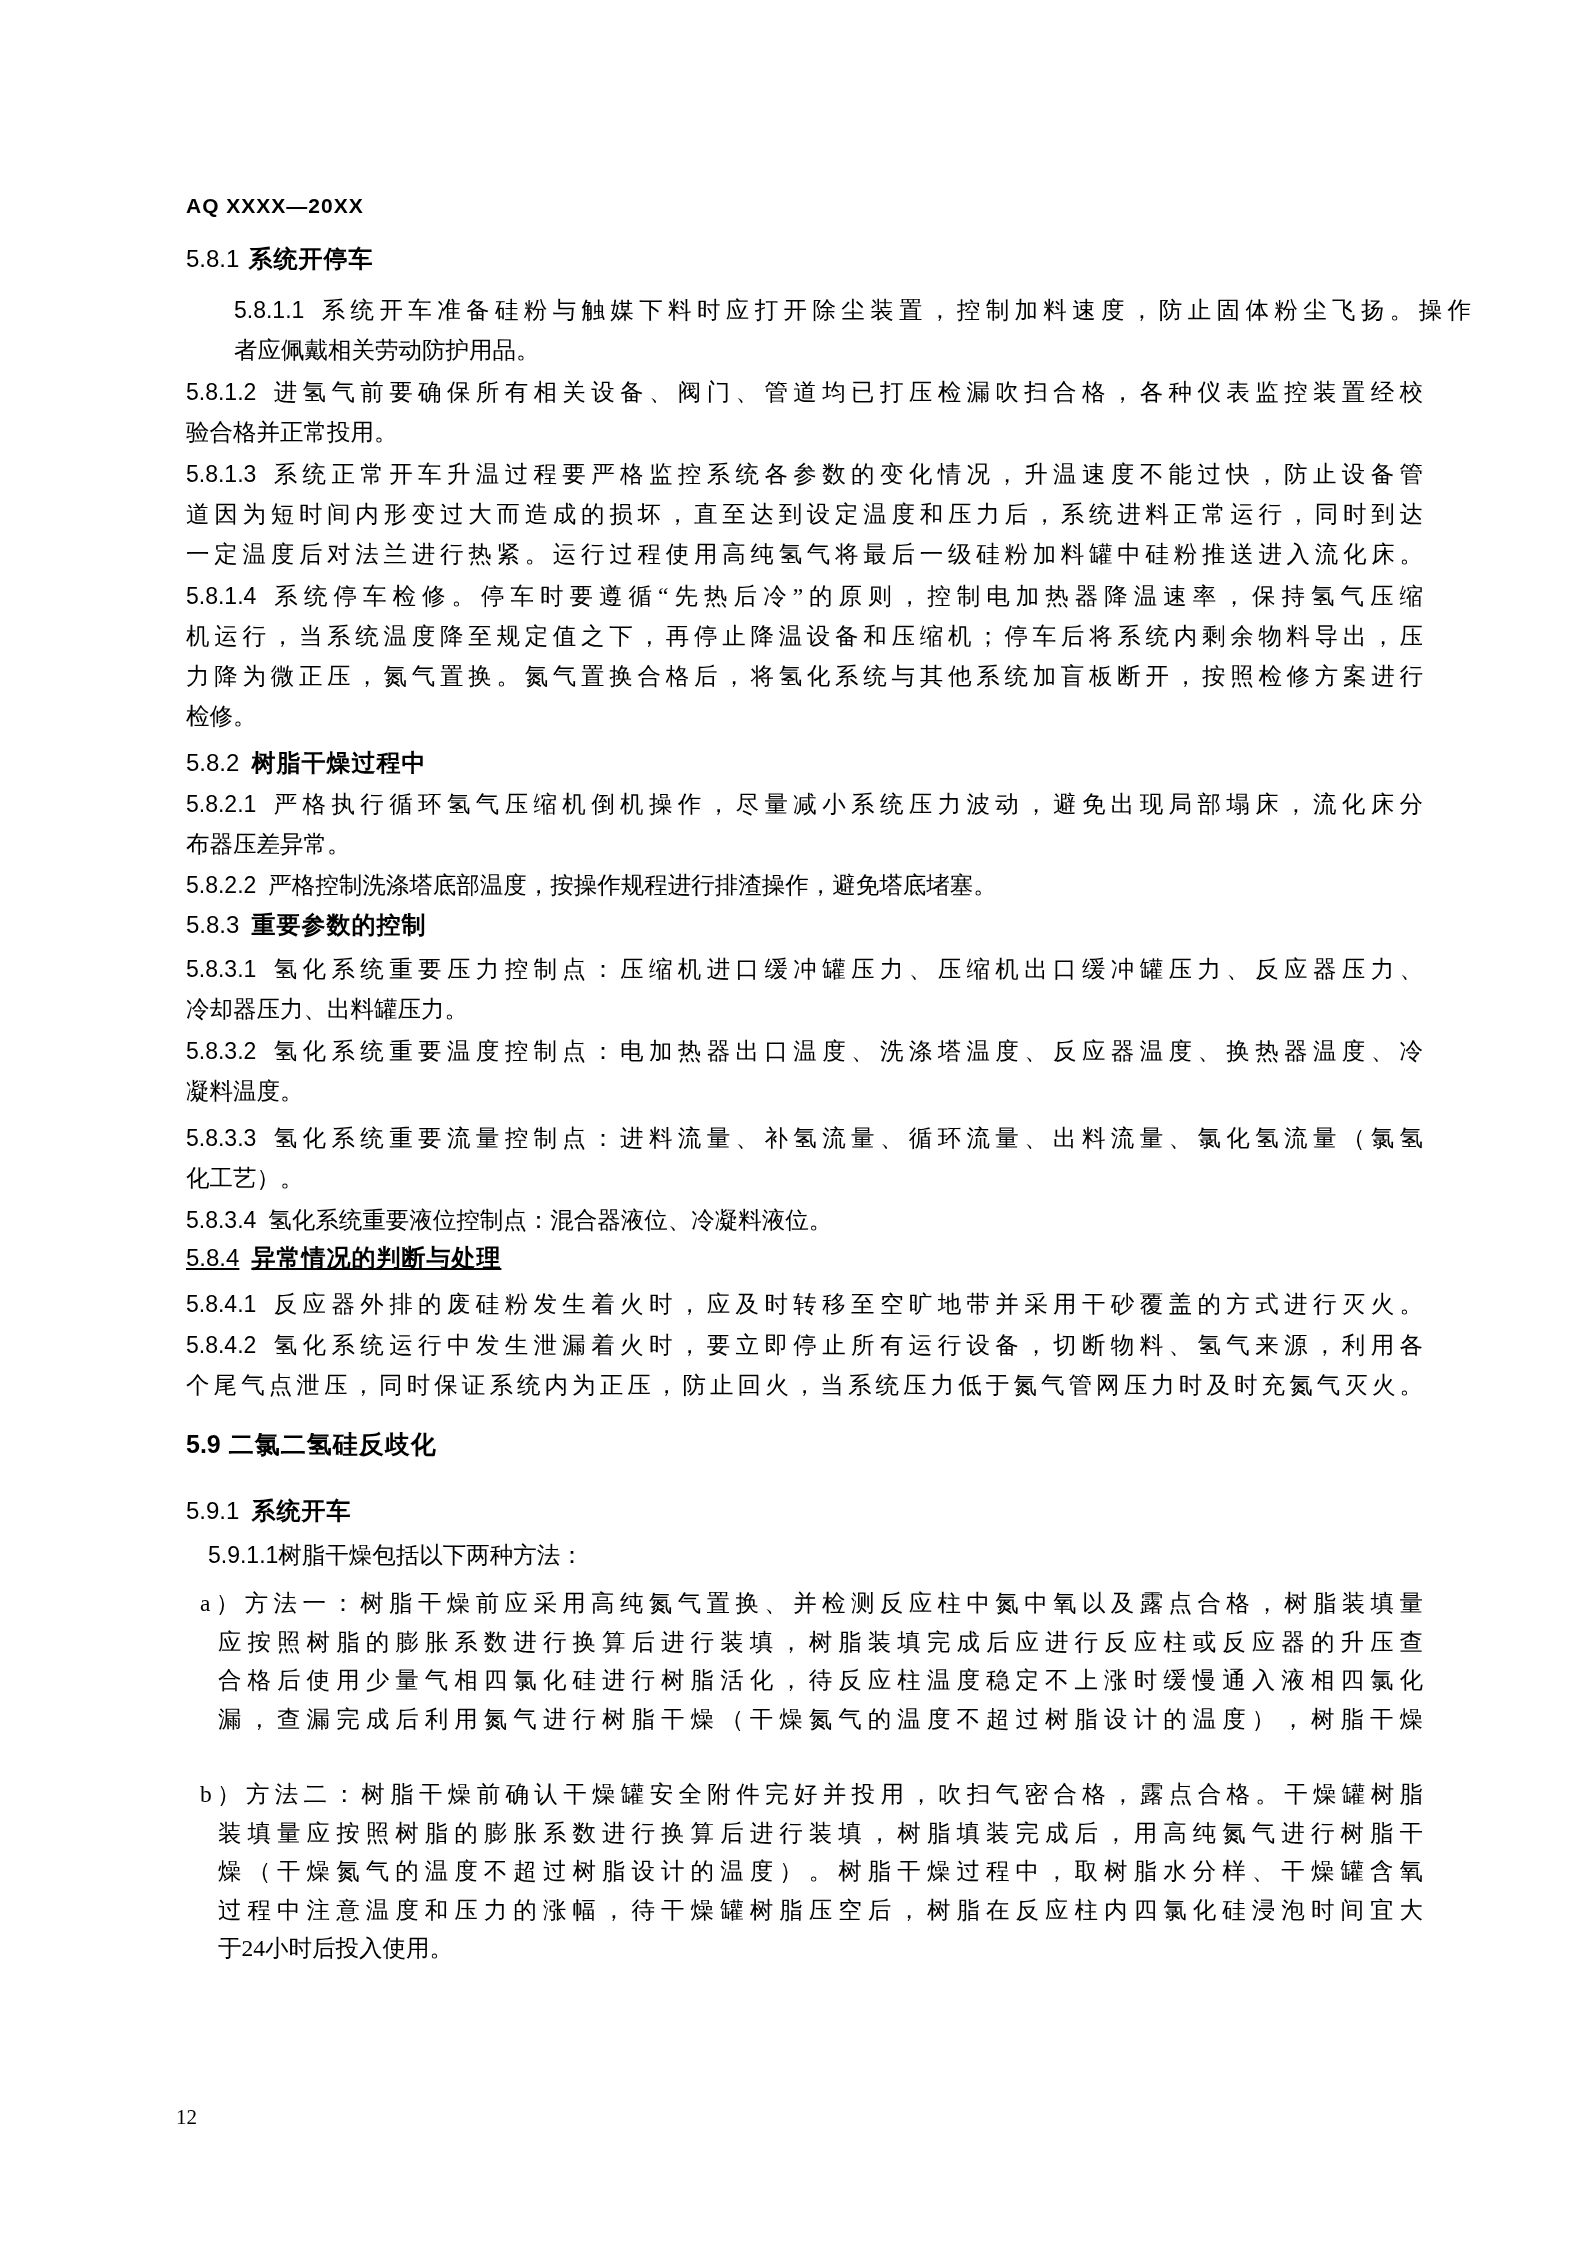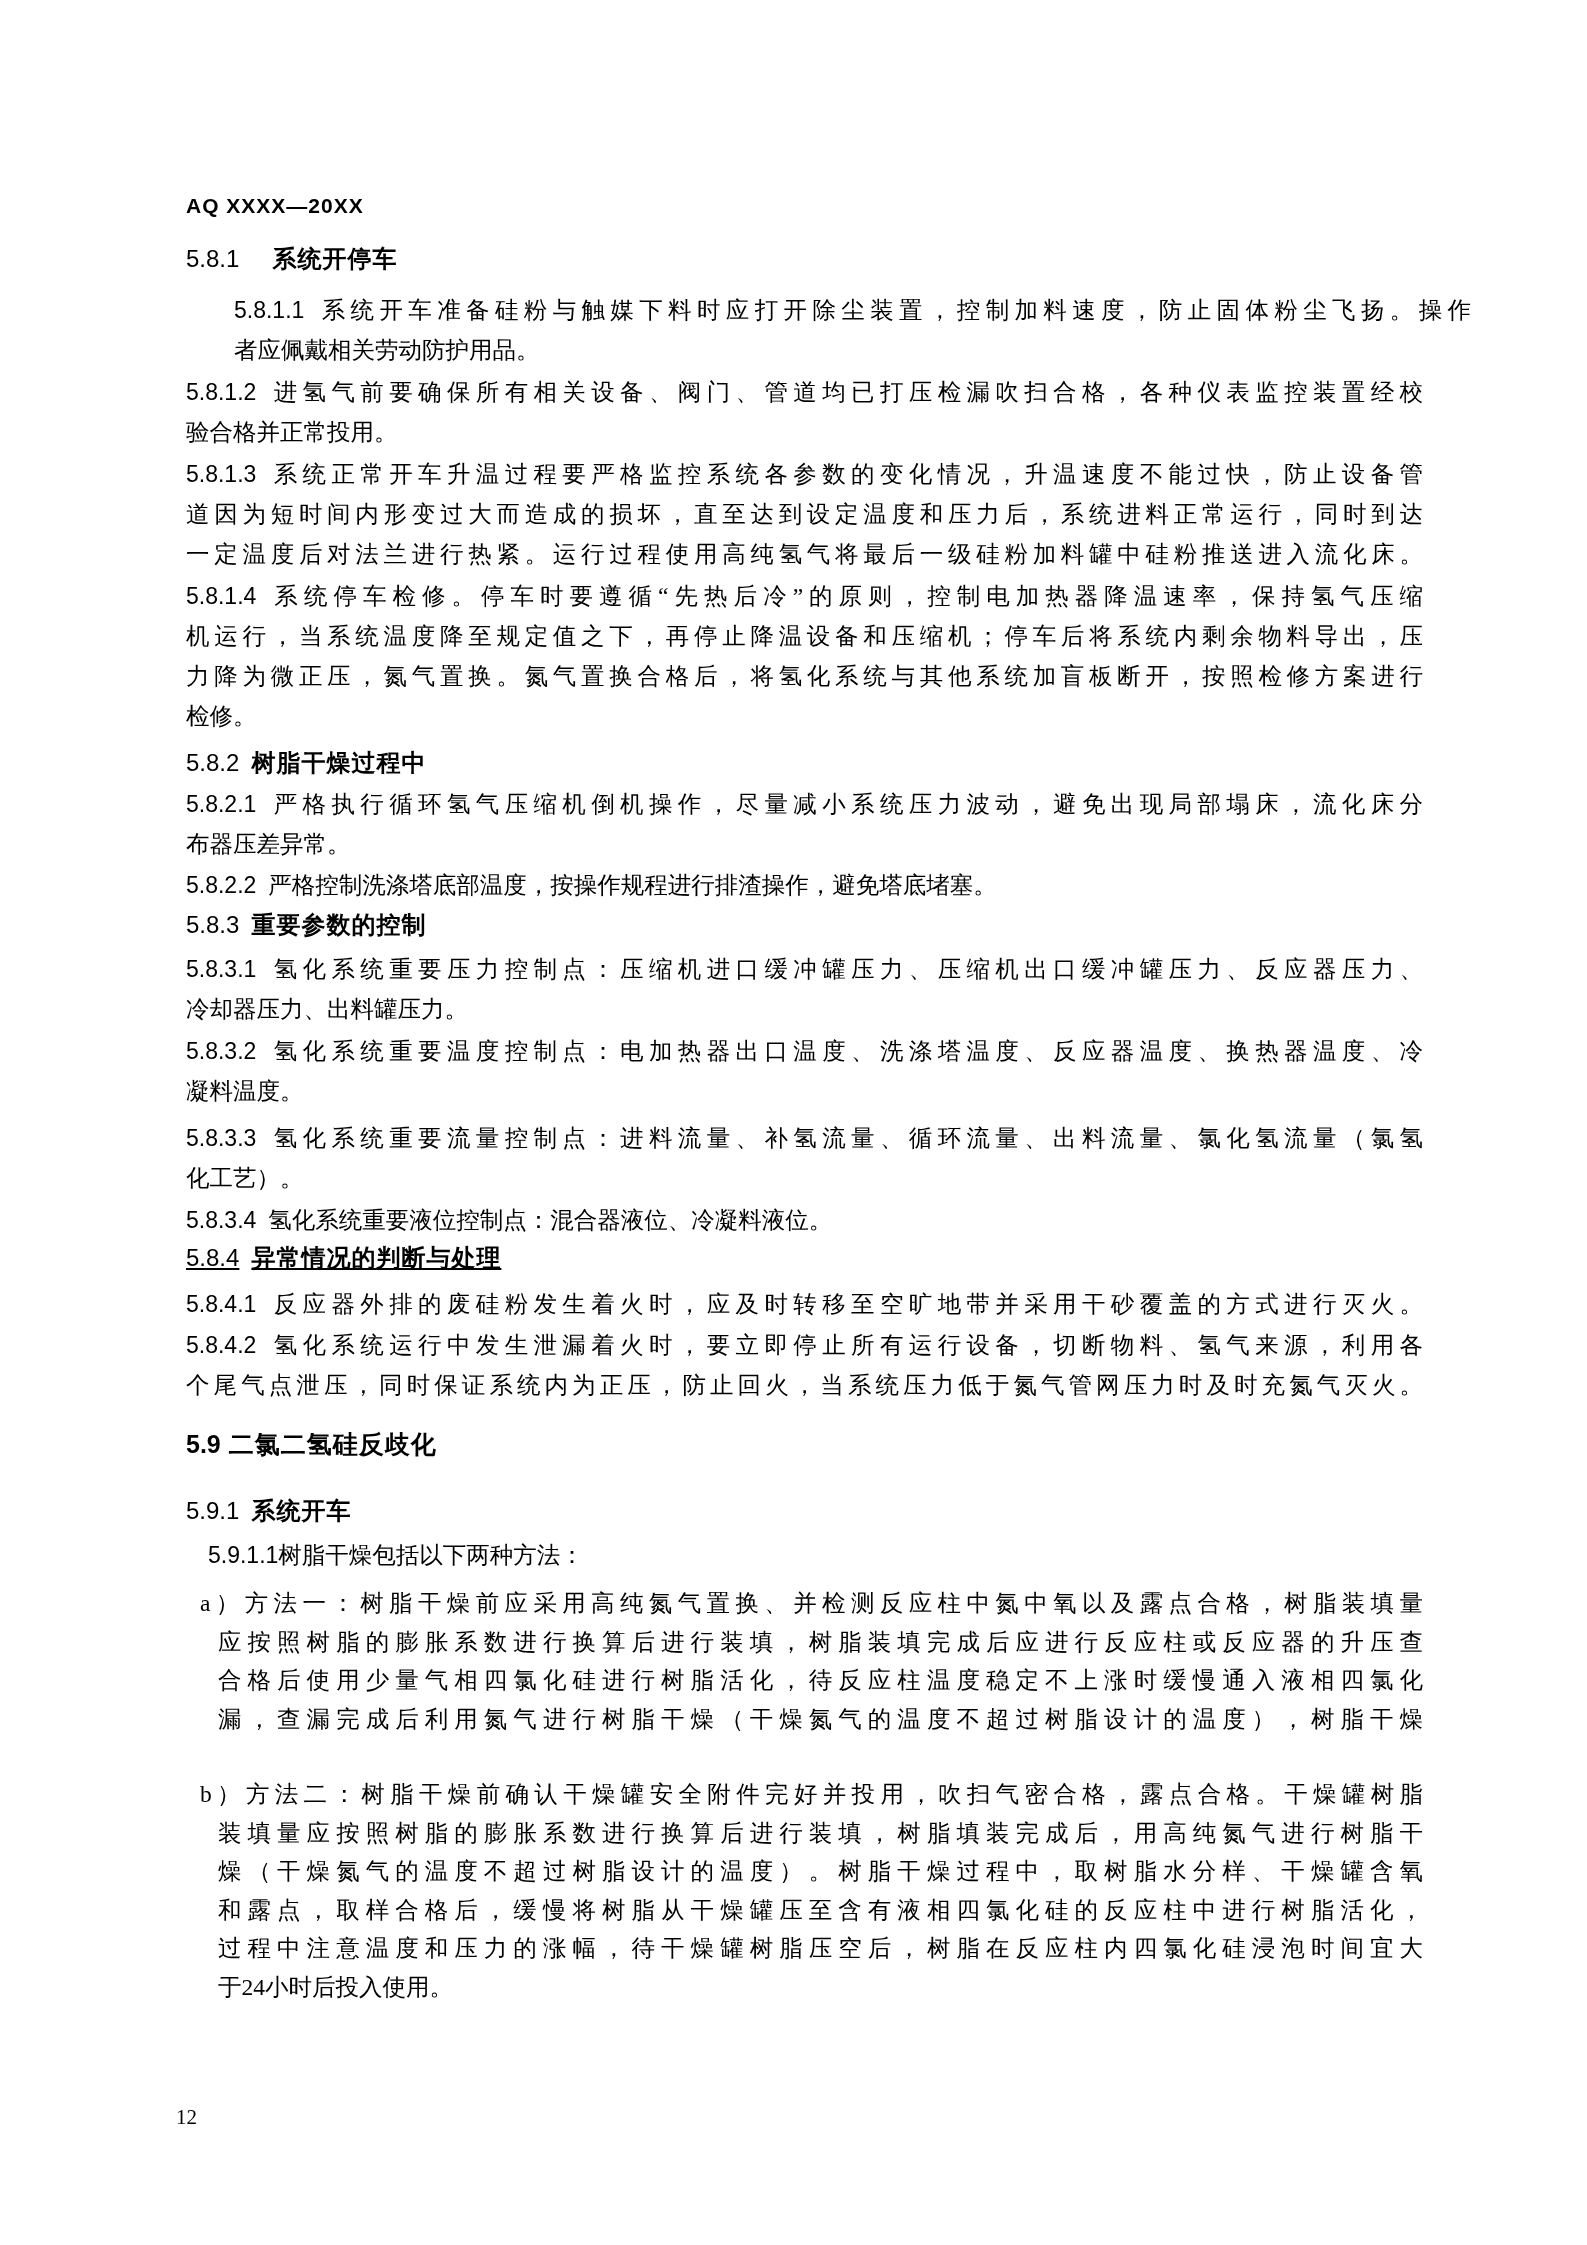--- a/index.html
+++ b/index.html
@@ -24,21 +24,21 @@
   
   .h2{
     font-family:"Liberation Sans","DejaVu Sans",sans-serif;
     font-size:25px;line-height:32px;font-weight:700;
   }
   .h2 .cnum{font-weight:700;margin-right:8px;}
   .cnum{
     font-family:"Liberation Sans","DejaVu Sans",sans-serif;
     margin-right:12px;
   }
-  .cnum.wide{margin-right:33px;}
+  .cnum.wide{margin-right:9px;}
   .nosp .cnum{margin-right:0;margin-left:22px;}
   .ht{letter-spacing:1px;}
   
   .para{font-size:23.5px;line-height:40px;text-align:justify;}
   .para .cnum{font-size:23px;}
   .ln{text-align:justify;}
   .ln.fill{text-align-last:justify;}
   
   .list{
     left:218px;width:1205px;
@@ -146,20 +146,19 @@
   <div class="blk list" id="lista">
       <div class="ln fill"><span class="llabel">a）</span>方法一：树脂干燥前应采用高纯氮气置换、并检测反应柱中氮中氧以及露点合格，树脂装填量</div>
       <div class="ln fill">应按照树脂的膨胀系数进行换算后进行装填，树脂装填完成后应进行反应柱或反应器的升压查</div>
       <div class="ln fill">合格后使用少量气相四氯化硅进行树脂活化，待反应柱温度稳定不上涨时缓慢通入液相四氯化</div>
       <div class="ln fill">漏，查漏完成后利用氮气进行树脂干燥（干燥氮气的温度不超过树脂设计的温度），树脂干燥</div>
     </div>
   <div class="blk list" id="listb">
       <div class="ln fill"><span class="llabel">b）</span>方法二：树脂干燥前确认干燥罐安全附件完好并投用，吹扫气密合格，露点合格。干燥罐树脂</div>
       <div class="ln fill">装填量应按照树脂的膨胀系数进行换算后进行装填，树脂填装完成后，用高纯氮气进行树脂干</div>
       <div class="ln fill">燥（干燥氮气的温度不超过树脂设计的温度）。树脂干燥过程中，取树脂水分样、干燥罐含氧</div>
-      <div class="ln fill">和露点，取样合格后，缓慢将树脂从干燥罐压至含有液相四氯化硅的反应柱中进行树脂活化，</div>
       <div class="ln fill">过程中注意温度和压力的涨幅，待干燥罐树脂压空后，树脂在反应柱内四氯化硅浸泡时间宜大</div>
       <div class="ln">于24小时后投入使用。</div>
     </div>
 
   <div class="blk pageno">12</div>
 
 </div>
 
 </body></html>

